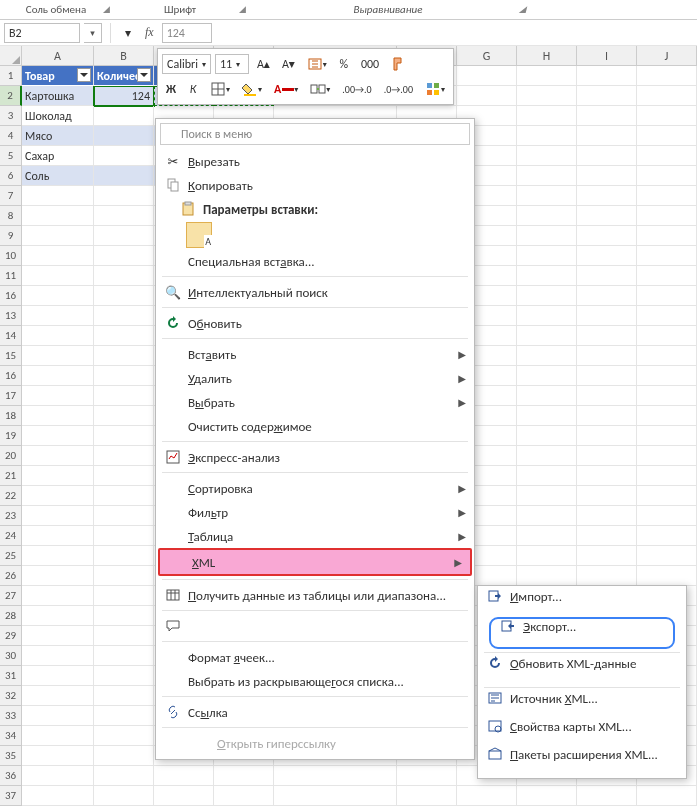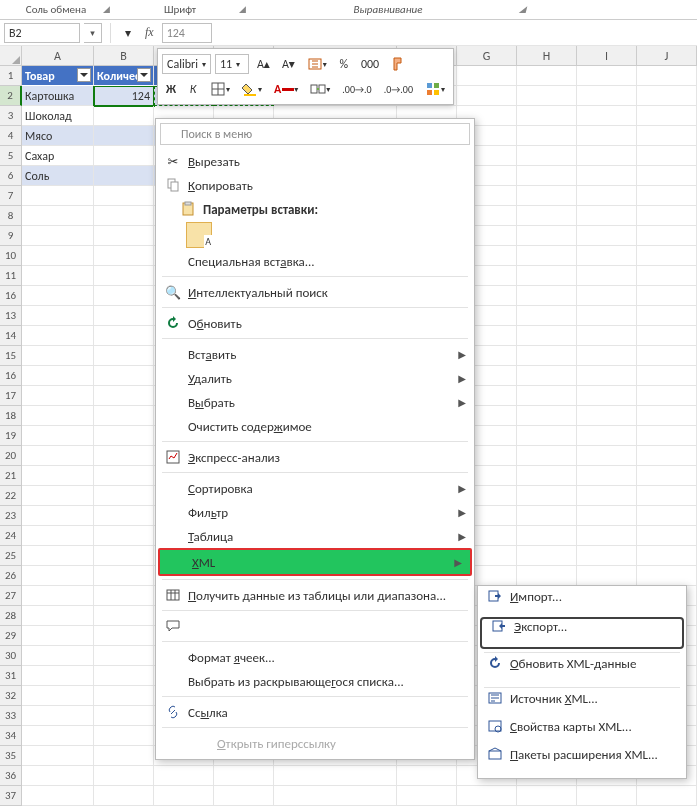--- a/index.html
+++ b/index.html
@@ -62,21 +62,21 @@
 .ctx-header { font-weight: 600; margin-left: 15px; }
 .ctx-indent { margin-left: 30px; height: 28px; display: flex; align-items: center; }
 .paste-icon { width: 26px; height: 26px; border: 1px solid #e0b050; background: #f8e2a8; position: relative; display:flex; align-items:center; justify-content:center; }
 .paste-icon::after { content: 'A'; font-size: 10px; position: absolute; bottom: -1px; right: -1px; background:#fff; padding:0 1px; }
 .ctx-disabled { color: #aaa; margin-left: 29px; }
 .ctx-hl { border: 2px solid #e03030; border-radius: 2px; margin: 0 2px; }
 
 .sub-menu { position: absolute; top: 585px; left: 477px; width: 210px; background: #fff; border: 1px solid #bababa; box-shadow: 2px 2px 8px rgba(0,0,0,.25); z-index: 11; padding: 3px 0; }
 .sub-item { display: flex; align-items: center; height: 28px; padding: 0 10px 14px 6px; font-size: 13px; }
 .sub-icon { width: 22px; display: flex; align-items: center; justify-content: center; color: #2f5597; }
-.sub-hl { border: 2px solid #404040; border-radius: 4px; margin: 0 2px; }
+.sub-hl { border: 2px solid #3b82f6; border-radius: 9px; margin: 0 11px; }
 
 u.ak { text-decoration: underline; }
 
 svg.ico { width: 16px; height: 16px; }
 </style>
 </head>
 <body>
 
 <div class="ribbon-labels">
   <div class="ribbon-label rl1"><span>Соль обмена</span><span class="corner">◢</span></div>
@@ -756,21 +756,21 @@
       <span class="ctx-icon"></span>
       <span class="ctx-label">Фил<u class="ak">ь</u>тр</span>
       <span class="ctx-arrow">▶</span>
     </div>
   <div class="ctx-item">
       <span class="ctx-icon"></span>
       <span class="ctx-label"><u class="ak">Т</u>аблица</span>
       <span class="ctx-arrow">▶</span>
     </div>
   <div class="ctx-hl">
-    <div class="ctx-item" style="background:#22c55e">
+    <div class="ctx-item" style="background:#f9a8d4">
         <span class="ctx-icon"></span>
         <span class="ctx-label"><u class="ak">X</u>ML</span>
         <span class="ctx-arrow">▶</span>
       </div>
   </div>
   <div class="ctx-sep"></div>
   <div class="ctx-item">
       <span class="ctx-icon">
         <svg class="ico" viewBox="0 0 16 16">
           <rect x="2" y="3" width="12" height="10" fill="none" stroke="#555"></rect>

